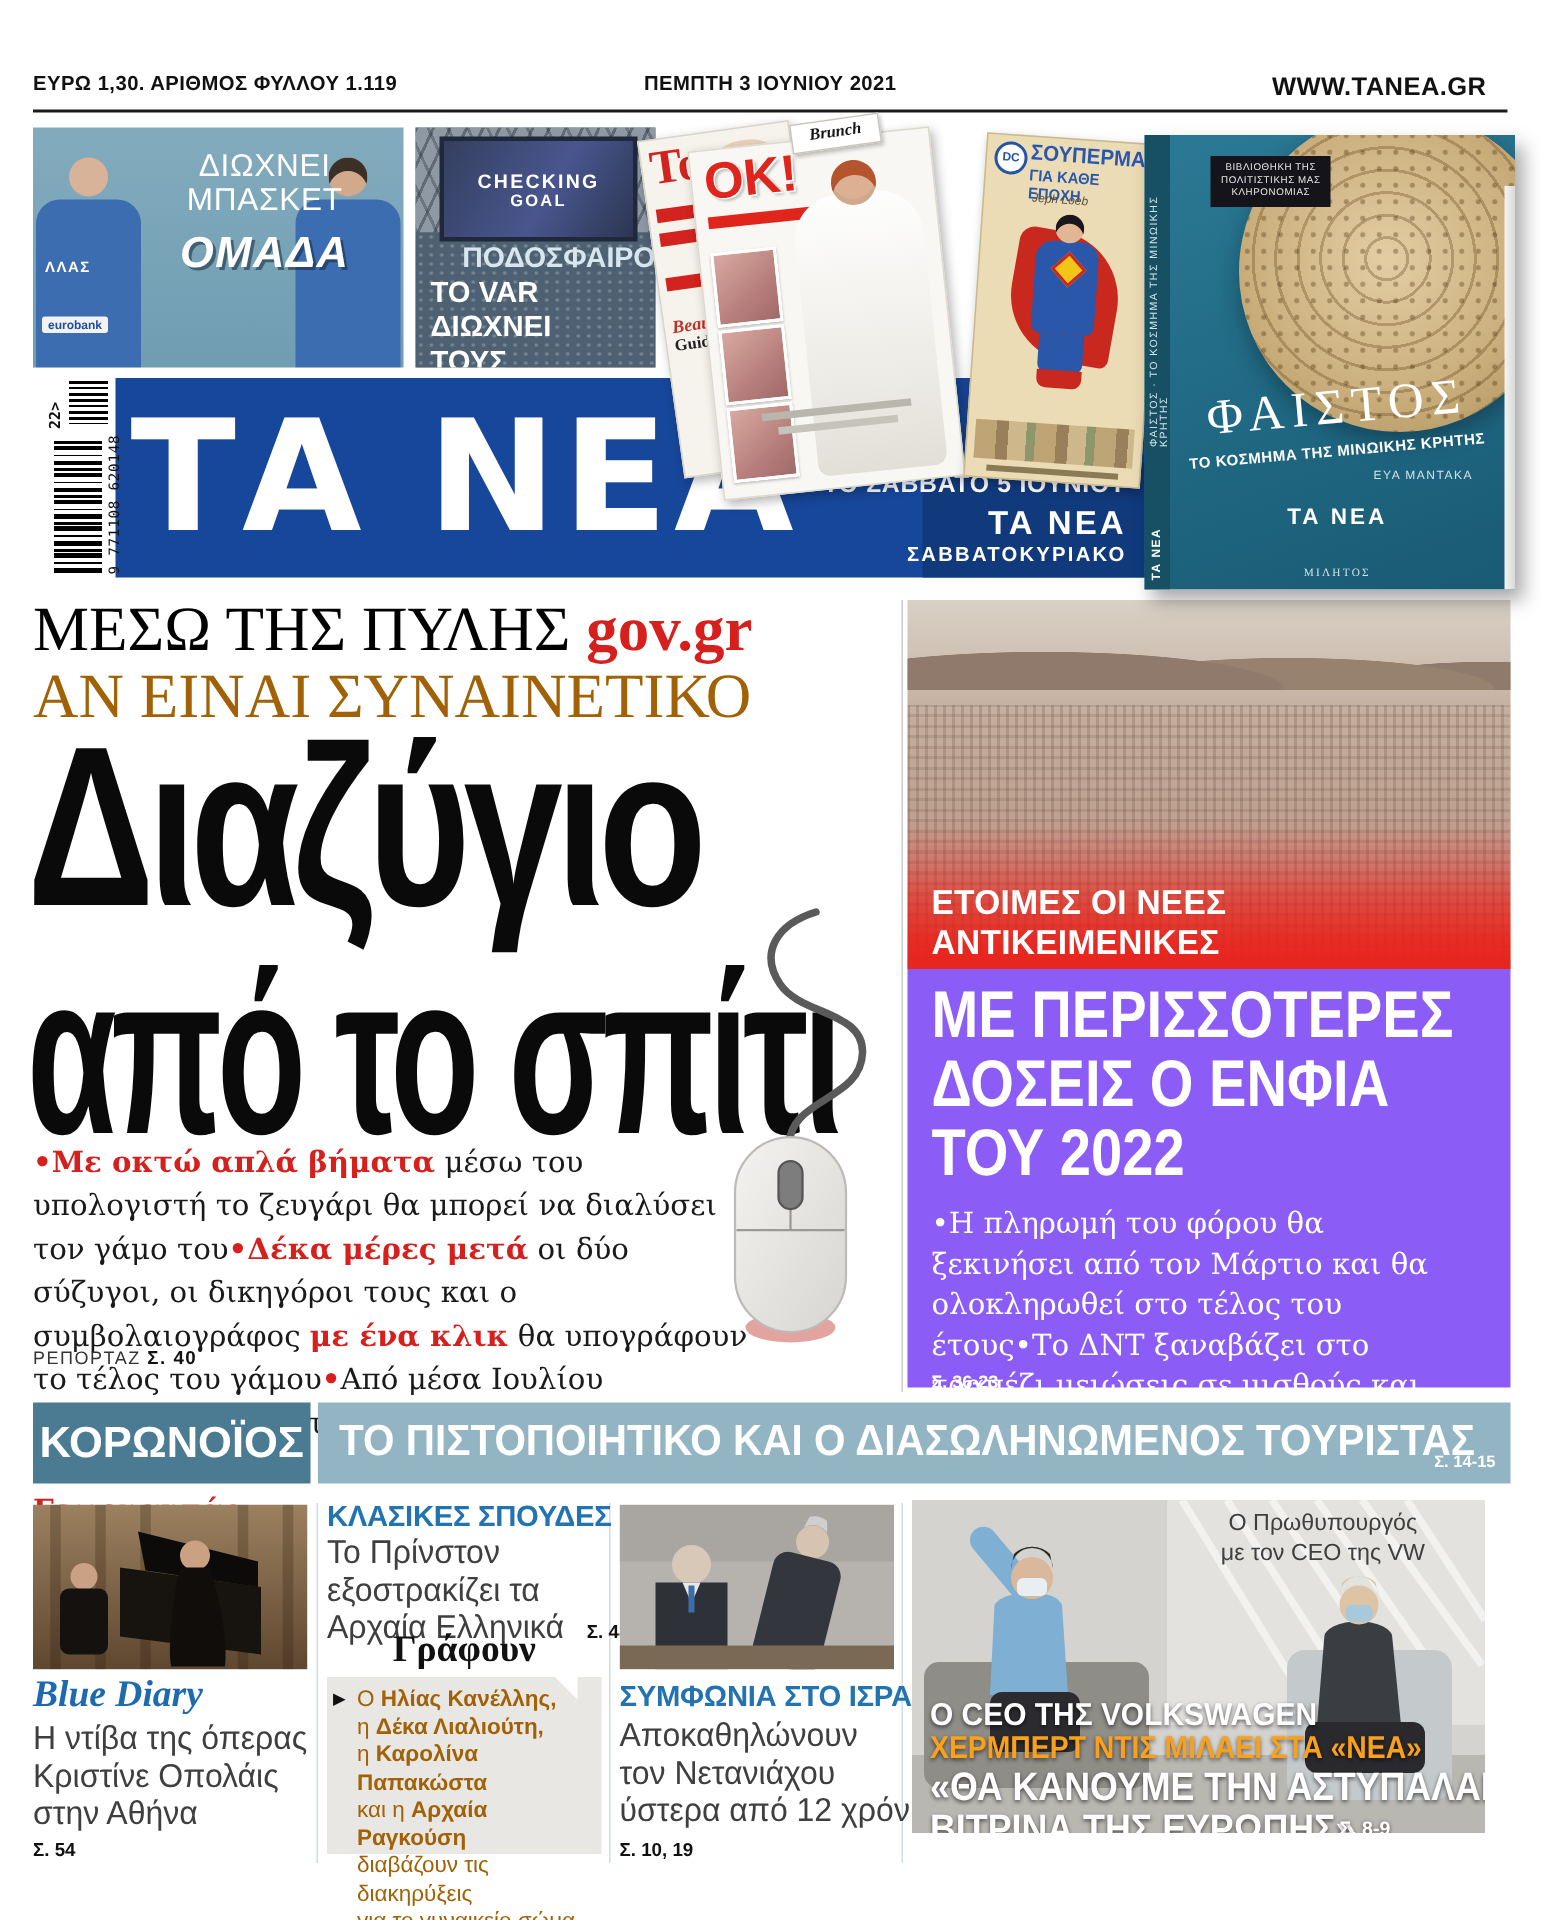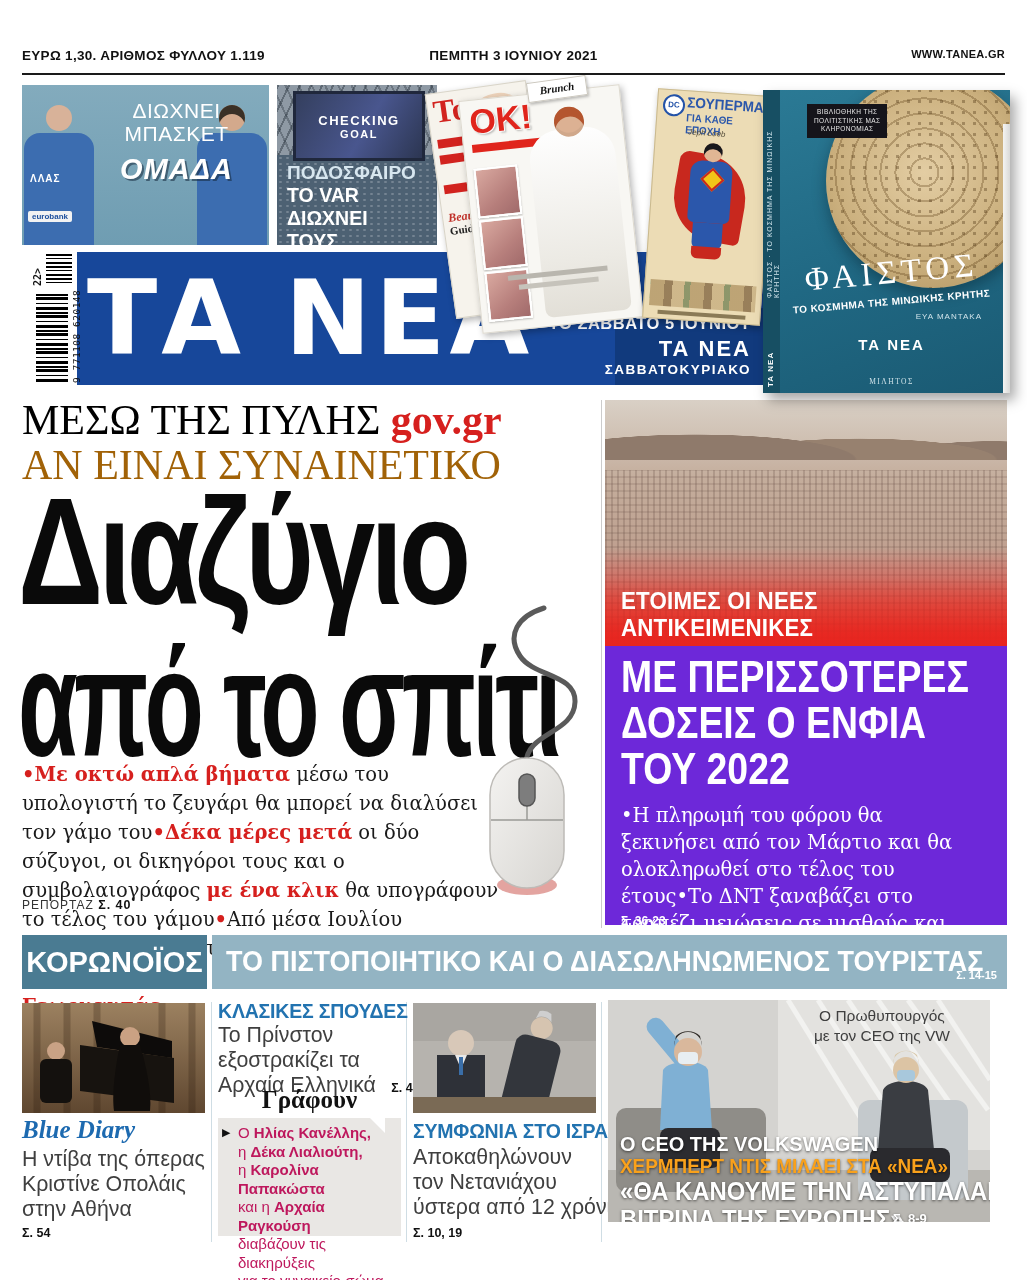--- a/index.html
+++ b/index.html
@@ -3,21 +3,21 @@
 <meta charset="utf-8">
 <style>
   html,body{margin:0;padding:0;background:#fff;}
   .page{position:relative;width:1027px;height:1280px;background:#fff;overflow:hidden;
         font-family:"Liberation Sans",sans-serif;color:#111;}
   .abs{position:absolute;}
 
   
   .topbar-left{left:22px;top:48px;font-size:13.5px;font-weight:700;letter-spacing:.3px;}
   .topbar-center{left:0;right:0;top:48px;text-align:center;font-size:13.5px;font-weight:700;letter-spacing:.3px;}
-  .topbar-right{right:22px;top:48px;font-size:11px;font-weight:700;letter-spacing:.3px;}
+  .topbar-right{right:36px;top:48px;font-size:17px;font-weight:700;letter-spacing:.3px;}
   .top-rule{left:22px;right:22px;top:73px;border-top:2px solid #1a1a1a;}
 
   
   .promo-basket{left:22px;top:85px;width:247px;height:160px;background:linear-gradient(#83abbd,#6f9db2);overflow:hidden;}
   .pb-fig{bottom:0;text-align:center;}
   .pb-fig .head{width:26px;height:26px;border-radius:50%;background:#d8b299;margin:0 auto 2px;}
   .pb-fig .torso{width:70px;height:112px;border-radius:16px 16px 0 0;background:#3c6db0;position:relative;}
   .pb-fig-left{left:2px;}
   .pb-fig-right{right:2px;}
   .pb-fig-right .head{background:#d3a98c;box-shadow:inset 0 9px 0 #3a3026;}
@@ -35,21 +35,21 @@
      background-image:repeating-linear-gradient(115deg,rgba(40,50,60,.45) 0 2px,transparent 2px 10px),
                       repeating-linear-gradient(65deg,rgba(40,50,60,.35) 0 2px,transparent 2px 12px);}
   .var-crowd{left:0;right:0;top:70px;bottom:0;background:#4d6173;
      background-image:radial-gradient(rgba(255,255,255,.22) 1px,transparent 1.6px);background-size:7px 6px;}
   .var-screen{left:16px;top:6px;width:126px;height:64px;border:3px solid #20283c;
      background:linear-gradient(120deg,#343f5e,#49568e 55%,#2c3652);
      display:flex;flex-direction:column;align-items:center;justify-content:center;color:#fff;}
   .var-screen .l1{font-size:13px;font-weight:700;letter-spacing:1.5px;}
   .var-screen .l2{font-size:11px;font-weight:700;letter-spacing:1.5px;}
   .var-text{left:10px;top:76px;z-index:2;}
-  .var-kicker{color:#d7e6ef;font-size:19px;font-weight:600;line-height:23px;}
+  .var-kicker{color:#d7e6ef;font-size:19px;font-weight:600;line-height:23px;text-align:right;}
   .var-title{color:#fff;font-size:19.5px;font-weight:900;line-height:23px;}
 
   
   .masthead-box{left:77px;top:252px;width:688px;height:133px;background:#17479a;z-index:1;}
   .masthead-title{position:absolute;left:10px;top:8px;font-family:"DejaVu Sans",sans-serif;
      font-size:103px;font-weight:900;color:#fff;letter-spacing:4px;line-height:116px;}
   .sat-panel{position:absolute;right:0;top:56px;width:150px;height:77px;background:#113a7d;}
   .saturday{position:absolute;right:14px;top:62px;text-align:right;color:#fff;z-index:2;}
   .sat-l1{font-size:16.5px;font-weight:700;letter-spacing:.5px;}
   .sat-brand{font-size:22px;font-weight:900;letter-spacing:2px;margin-top:3px;}
@@ -160,21 +160,21 @@
      background:radial-gradient(60% 100% at 25% 100%,#8f7a6b 0 60%,transparent 61%),
                 radial-gradient(55% 90% at 62% 100%,#97816f 0 56%,transparent 57%),
                 radial-gradient(45% 85% at 92% 100%,#8f7a6b 0 52%,transparent 53%);}
   .athens::after{content:"";position:absolute;left:0;right:0;top:70px;bottom:0;opacity:.8;
      background:repeating-linear-gradient(90deg,rgba(70,45,38,.22) 0 2px,transparent 2px 6px),
                 repeating-linear-gradient(0deg,rgba(70,45,38,.16) 0 2px,transparent 2px 7px);}
   .athens-red{position:absolute;left:0;right:0;bottom:0;height:40%;z-index:2;
      background:linear-gradient(180deg,rgba(232,37,31,0),rgba(232,37,31,.55) 50%,#e8251f 100%);}
   .enfia-kicker{position:absolute;left:16px;bottom:4px;z-index:3;color:#fff;font-size:23px;font-weight:700;
      letter-spacing:.2px;transform:scaleX(.97);transform-origin:left;}
-  .enfia-box{left:605px;top:646px;width:402px;height:279px;background:#6d28d9;color:#fff;}
+  .enfia-box{left:605px;top:646px;width:402px;height:279px;background:#8b5cf6;color:#fff;}
   .enfia-headline{position:absolute;left:16px;top:8px;font-size:44px;line-height:46px;font-weight:900;
      transform:scaleX(.85);transform-origin:left top;white-space:nowrap;}
   .enfia-body{position:absolute;left:16px;top:156px;width:362px;font-family:"DejaVu Serif",serif;
      font-size:19.5px;line-height:27px;}
   .enfia-ref{position:absolute;left:16px;top:268px;font-size:12px;font-weight:900;}
 
   
   .covid-label{left:22px;top:935px;width:185px;height:54px;background:#4a7b92;color:#fff;
      display:flex;align-items:center;justify-content:center;font-size:29px;font-weight:900;transform-origin:left;}
   .covid-band{left:212px;top:935px;width:795px;height:54px;background:#93b4c3;color:#fff;}
@@ -192,21 +192,21 @@
      font-size:25px;color:#1d6ab0;}
   .opera-title{left:22px;top:1146px;}
   .opera-ref{left:22px;top:1226px;}
   .princeton-kicker{left:218px;top:1000px;}
   .princeton-title{left:218px;top:1022px;}
   .princeton-ref{display:inline-block;margin-left:10px;font-size:12.5px;font-weight:900;transform:scaleX(1.03);color:#111;}
   .grafoun-title{left:218px;top:1086px;width:183px;text-align:center;font-family:"Liberation Serif",serif;
      font-weight:700;font-size:25px;color:#111;}
   .grafoun-box{left:218px;top:1118px;width:183px;height:118px;background:#e9e7e4;padding:6px 8px 0 20px;box-sizing:border-box;}
   .grafoun-notch{position:absolute;right:16px;top:0;width:0;height:0;border-left:15px solid transparent;border-top:15px solid #fff;}
-  .grafoun-line{font-size:15px;line-height:18.5px;color:#be185d;}
+  .grafoun-line{font-size:15px;line-height:18.5px;color:#a16207;}
   .grafoun-line b{font-weight:700;}
   .grafoun-arrow{position:absolute;left:4px;top:8px;font-size:11px;color:#111;}
   .israel-kicker{left:413px;top:1120px;}
   .israel-title{left:413px;top:1144px;}
   .israel-ref{left:413px;top:1226px;}
 
   .vw-photo{left:608px;top:1000px;width:382px;height:222px;background:#d4d3d0;}
   .vw-caption{position:absolute;right:40px;top:6px;text-align:center;color:#3f3f3f;font-size:15.5px;line-height:20px;z-index:3;}
   .vw-l1{position:absolute;left:12px;top:132px;color:#fff;font-size:21px;font-weight:700;z-index:3;
      text-shadow:0 1px 3px rgba(0,0,0,.6);transform:scaleX(.95);transform-origin:left;white-space:nowrap;}

